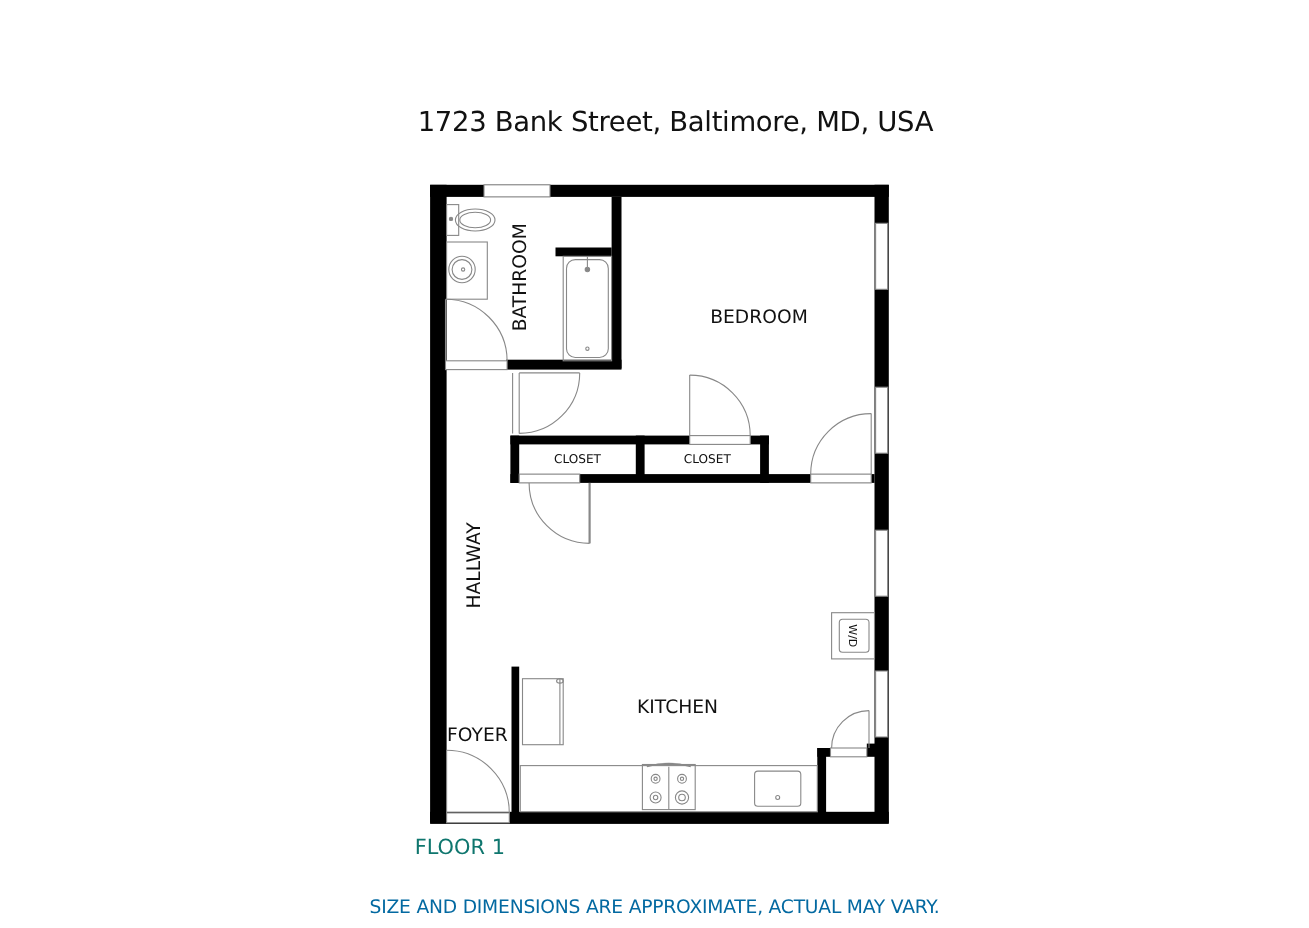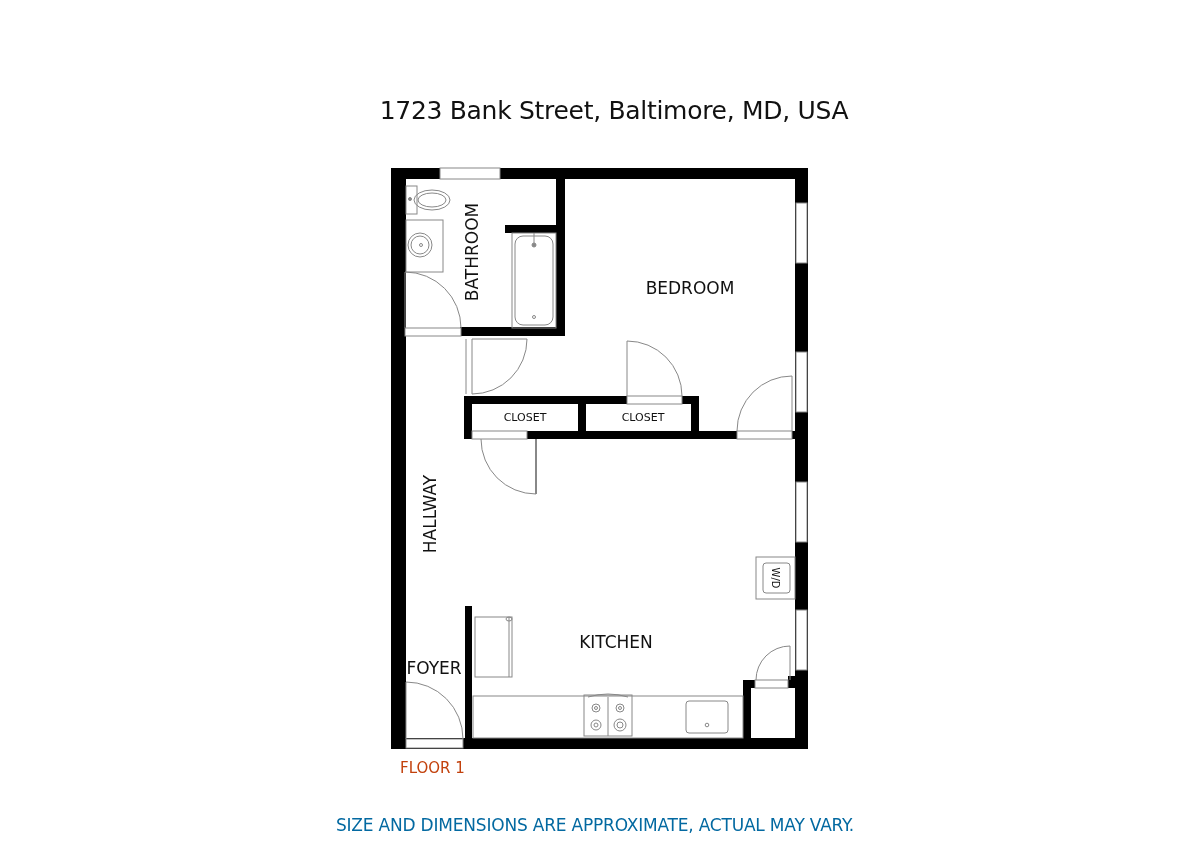--- a/index.html
+++ b/index.html
@@ -1,18 +1,18 @@
 <!DOCTYPE html>
 <html><head>
 <meta charset="utf-8">
 <style>
   html, body { margin:0; padding:0; background:#ffffff; }
   body { width:1190px; height:844px; position:relative; overflow:hidden; font-family:"DejaVu Sans", sans-serif; }
   .title { position:absolute; left:0; top:96px; width:1190px; text-align:center; font-size:25px; color:#111; letter-spacing:-0.3px;padding-left:19px; }
-  .floor-label { position:absolute; left:400px; top:759px; font-size:15px; color:#c2410c; }
+  .floor-label { position:absolute; left:377px; top:759px; font-size:19px; color:#0f766e; }
   .disclaimer { position:absolute; left:0; top:815px; width:1190px; text-align:center; font-size:17px; color:#0369a1; letter-spacing:-0.2px; }
   svg.plan { position:absolute; left:0; top:0; }
   .room-label { font-family:"DejaVu Sans", sans-serif; fill:#111; }
 </style>
 </head>
 <body>
 
 <div class="title">1723 Bank Street, Baltimore, MD, USA</div>
 
 <svg class="plan" width="1190" height="844" viewBox="0 0 1190 844">

